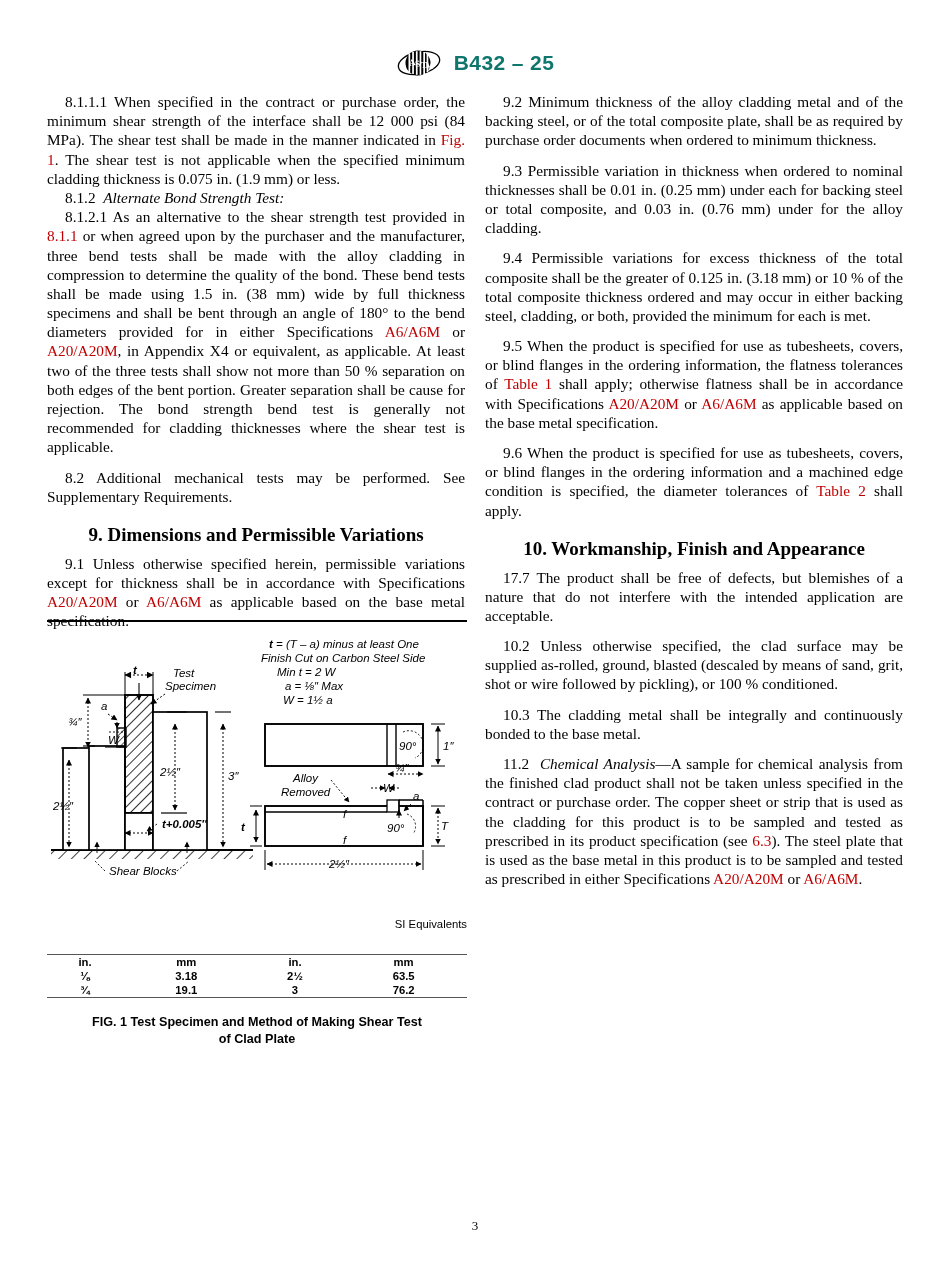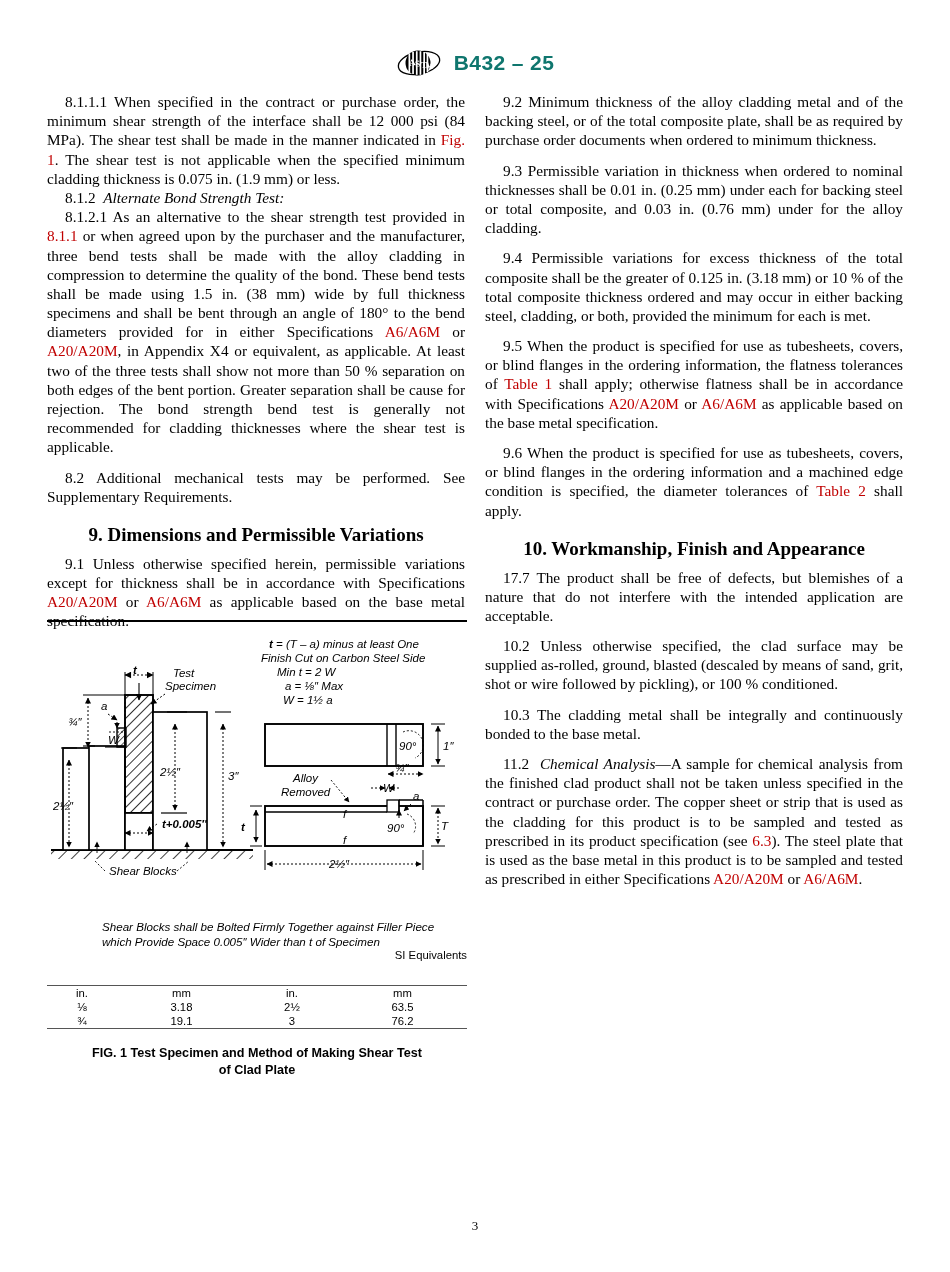--- a/index.html
+++ b/index.html
@@ -121,21 +121,21 @@
   }
   .si-caption {
     text-align: right;
     font-family: "Liberation Sans", sans-serif;
     font-size: 11.3px;
     padding-bottom: 2px;
   }
   .si-table th, .si-table td {
     text-align: center;
     padding: 1px 0;
-    font-weight: normal;
+    font-weight: bold;
   }
   .si-rule-top { border-top: 1.6px solid #555; }
   .si-rule-mid { border-top: 1.1px solid #555; }
   .si-rule-bot { border-top: 1.6px solid #555; }
 
   .fig-caption {
     margin-top: 14px;
     width: 420px;
     text-align: center;
     font-family: "Liberation Sans", sans-serif;
@@ -401,23 +401,20 @@
         <text class="dl" x="194" y="203">t</text>
 
         <line x1="220" y1="236" x2="374" y2="236" stroke="#000" stroke-width="1" stroke-dasharray="2,2" marker-start="url(#arb)" marker-end="url(#ar)"></line>
         <line x1="218" y1="222" x2="218" y2="242" stroke="#000" stroke-width="1"></line>
         <line x1="376" y1="222" x2="376" y2="242" stroke="#000" stroke-width="1"></line>
         <text class="dl-n" x="282" y="240">2½″</text>
       </g>
     </svg>
   </div>
 
-  <div class="fig-note">
-    <span>Shear Blocks shall be Bolted Firmly Together against Filler Piece which Provide Space 0.005″ Wider than t of Specimen</span>
-  </div>
 
   <div>
     <div class="si-caption">SI Equivalents</div>
     <table class="si-table">
       <thead>
         <tr class="si-rule-top">
           <th class="si-rule-top">in.</th>
           <th class="si-rule-top">mm</th>
           <th class="si-rule-top">in.</th>
           <th class="si-rule-top">mm</th>

